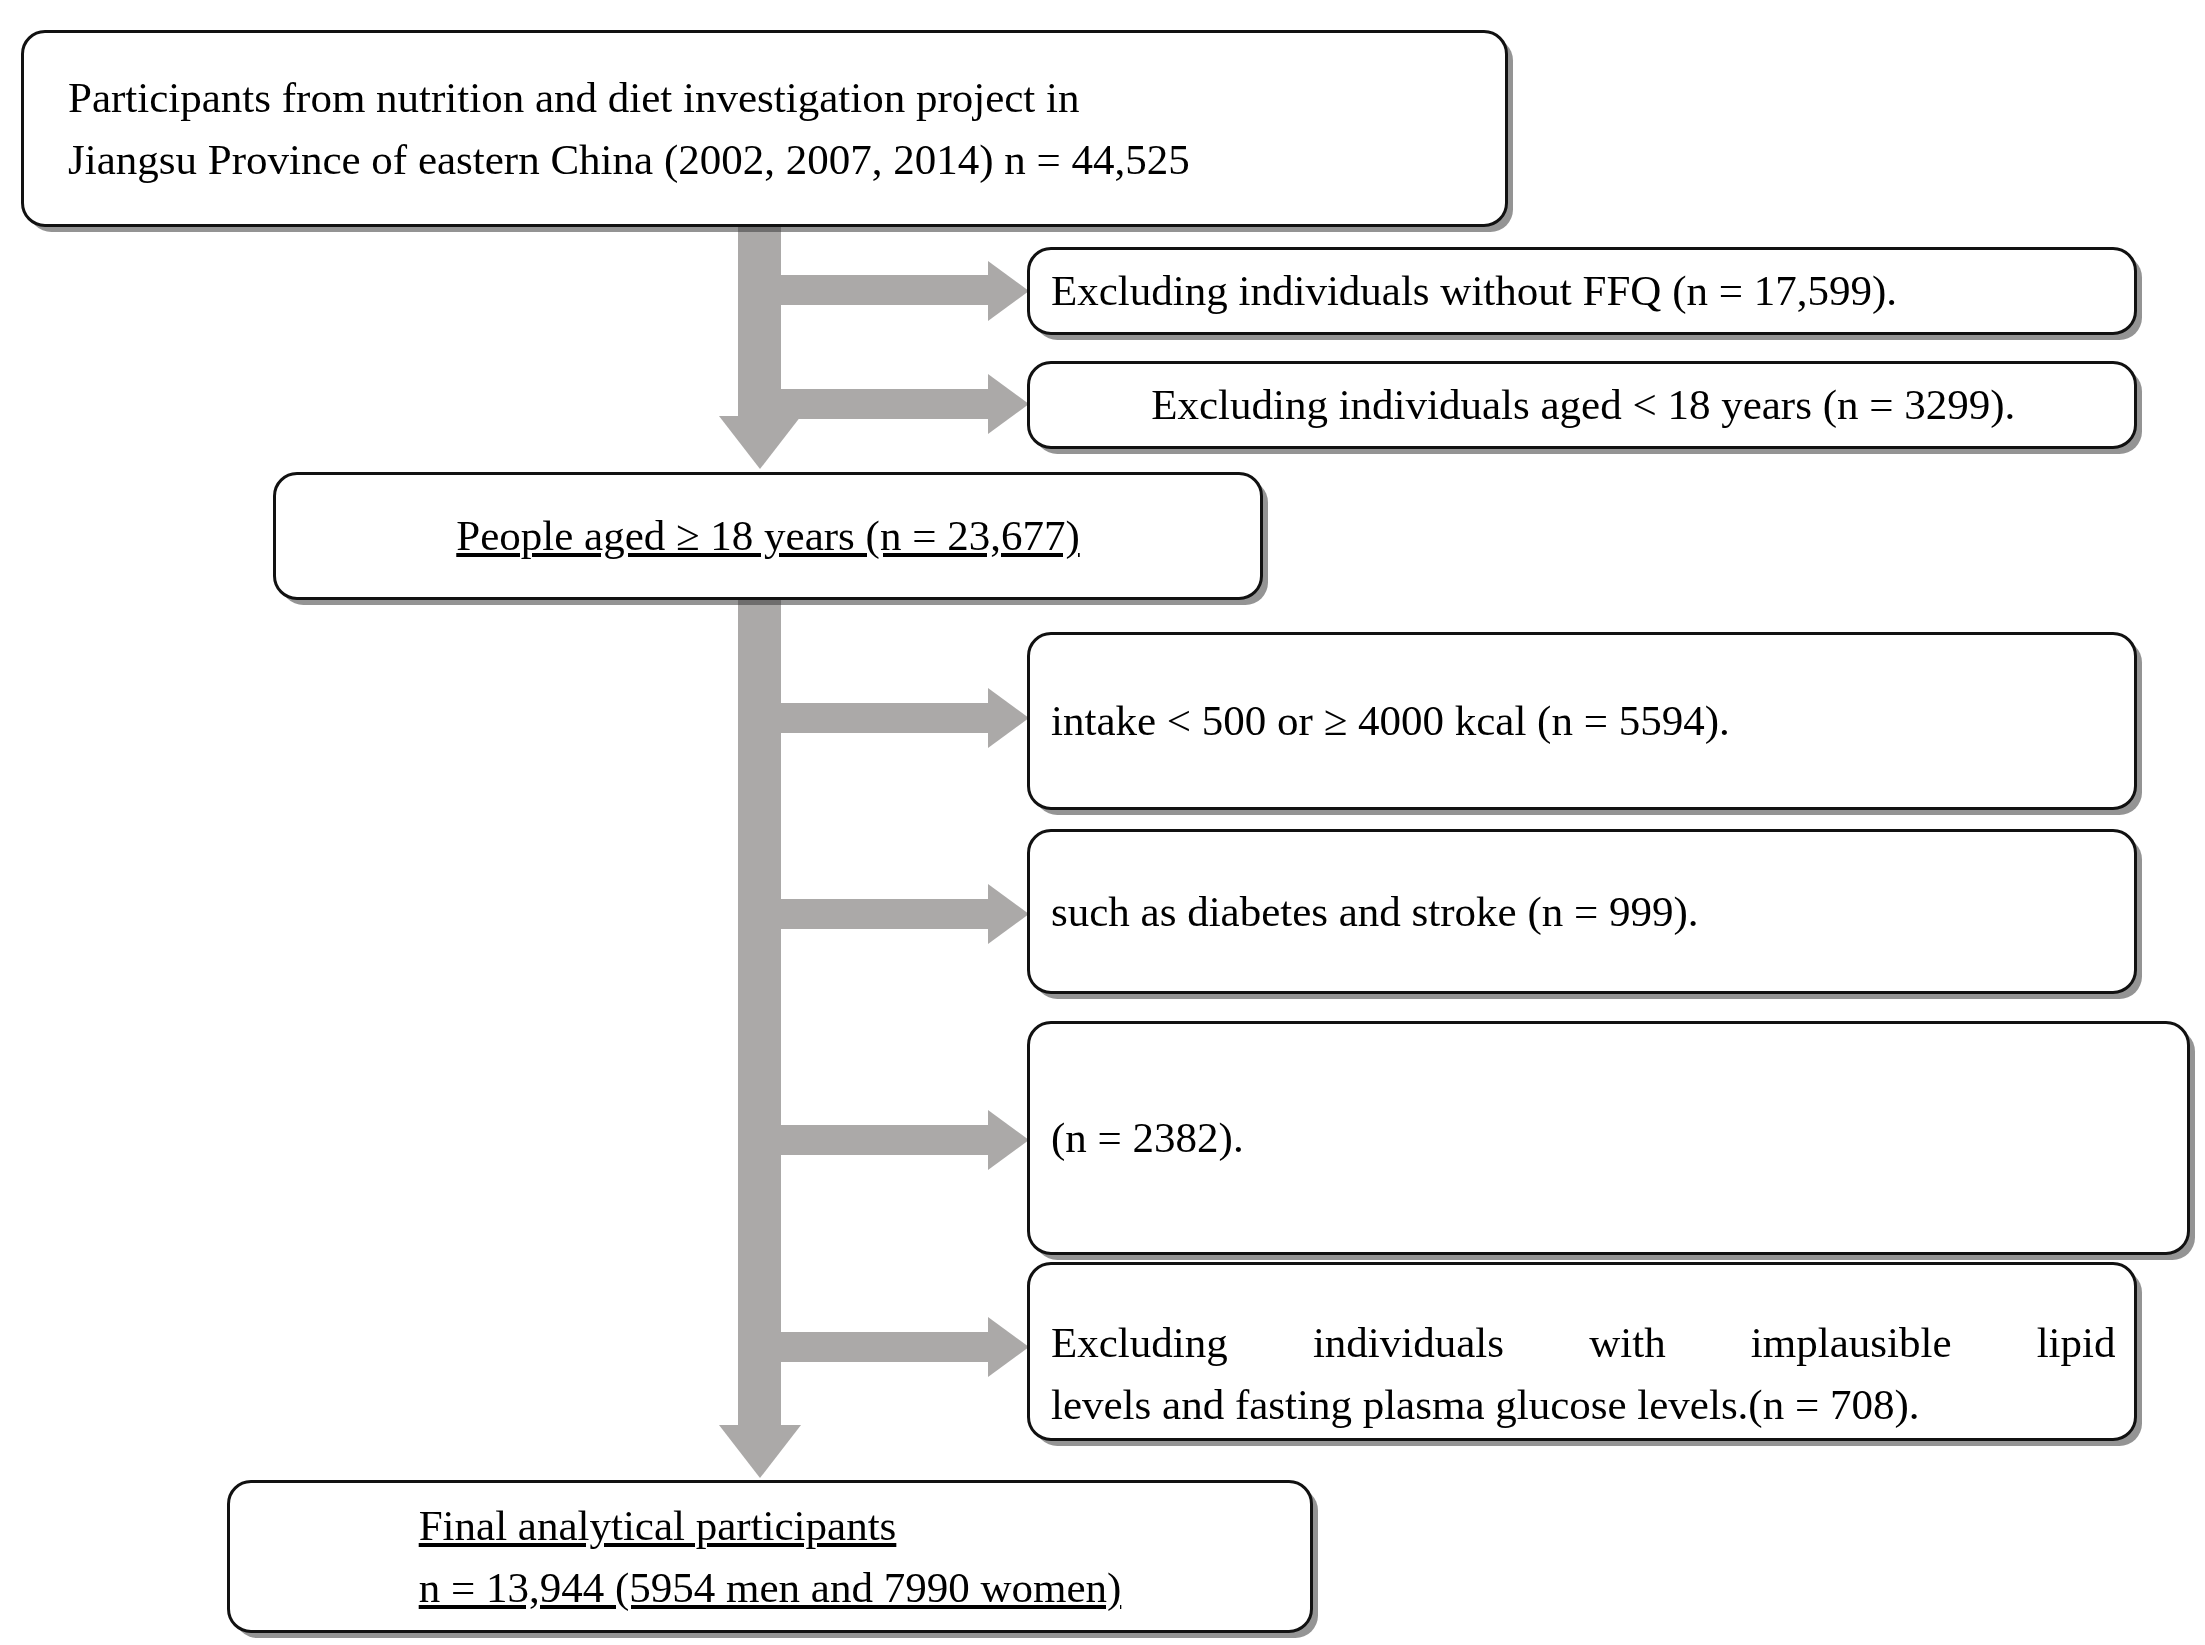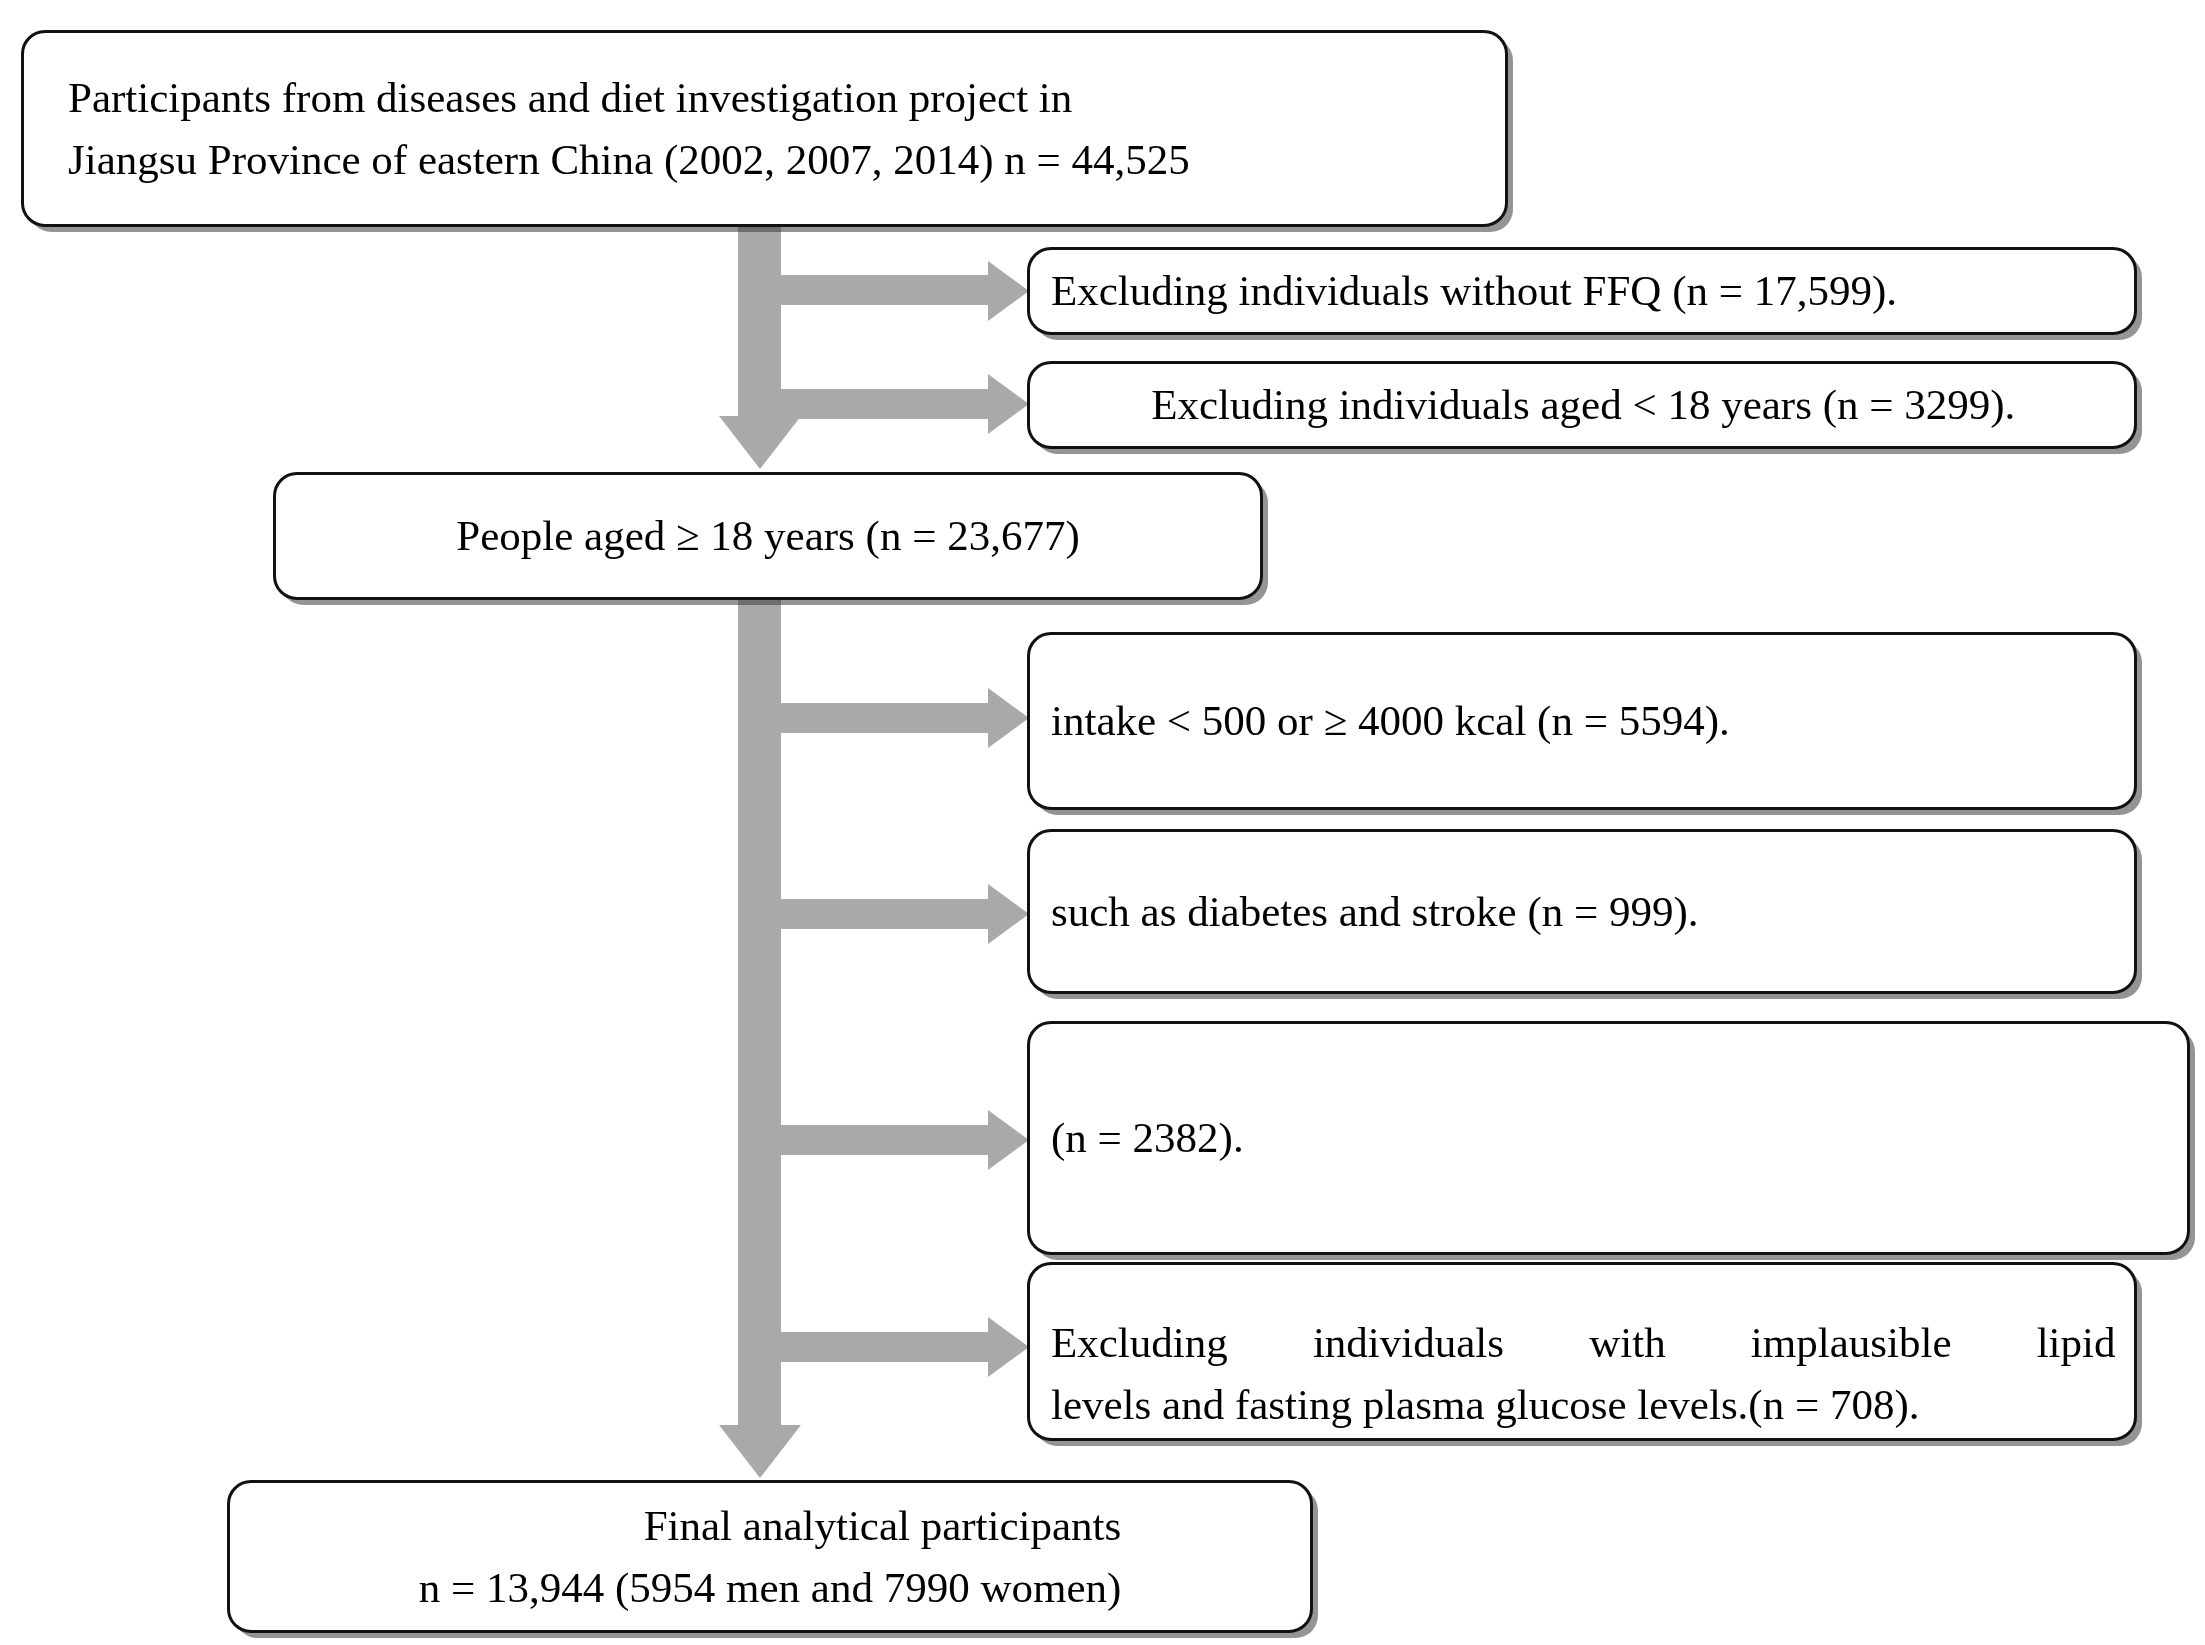--- a/index.html
+++ b/index.html
@@ -31,22 +31,23 @@
     flex-direction: column;
     justify-content: center;
     color: #000000;
     line-height: 1.42;
   }
   .fbox .line {
     display: block;
     white-space: pre;
   }
   .fbox.center {
-    text-align: right;
+    text-align: left;
     align-items: center;
+    text-decoration: underline;
   }
   .fbox.center .inner { padding: 0 21px; }
 
   .fbox.justify {
     text-align: justify;
     text-align-last: left;
   }
   .fbox.justify .inner {
     padding: 0 18.5px 0 21px;
     width: 100%;
@@ -111,21 +112,21 @@
   <div class="head-right" style="left:988px; top:884px;"></div>
 
   <div class="shaft-h" style="left:777px; top:1125px; width:213px; height:30px;"></div>
   <div class="head-right" style="left:988px; top:1110px;"></div>
 
   <div class="shaft-h" style="left:777px; top:1332px; width:213px; height:30px;"></div>
   <div class="head-right" style="left:988px; top:1317px;"></div>
 
   <div class="fbox fs-big" style="left:21px; top:30px; width:1487px; height:197px; align-items:flex-start;">
     <div class="inner" style="padding-left:44px;">
-      <span class="line">Participants from diseases and diet investigation project in</span>
+      <span class="line">Participants from nutrition and diet investigation project in</span>
       <span class="line">Jiangsu Province of eastern China (2002, 2007, 2014) n = 44,525</span>
     </div>
   </div>
 
   <div class="fbox fs-mid" style="left:1027px; top:247px; width:1110px; height:88px;">
     <div class="inner" style="padding:0 18.5px 0 21px;">
       <span class="line">Excluding individuals without FFQ (n = 17,599).</span>
     </div>
   </div>
 

